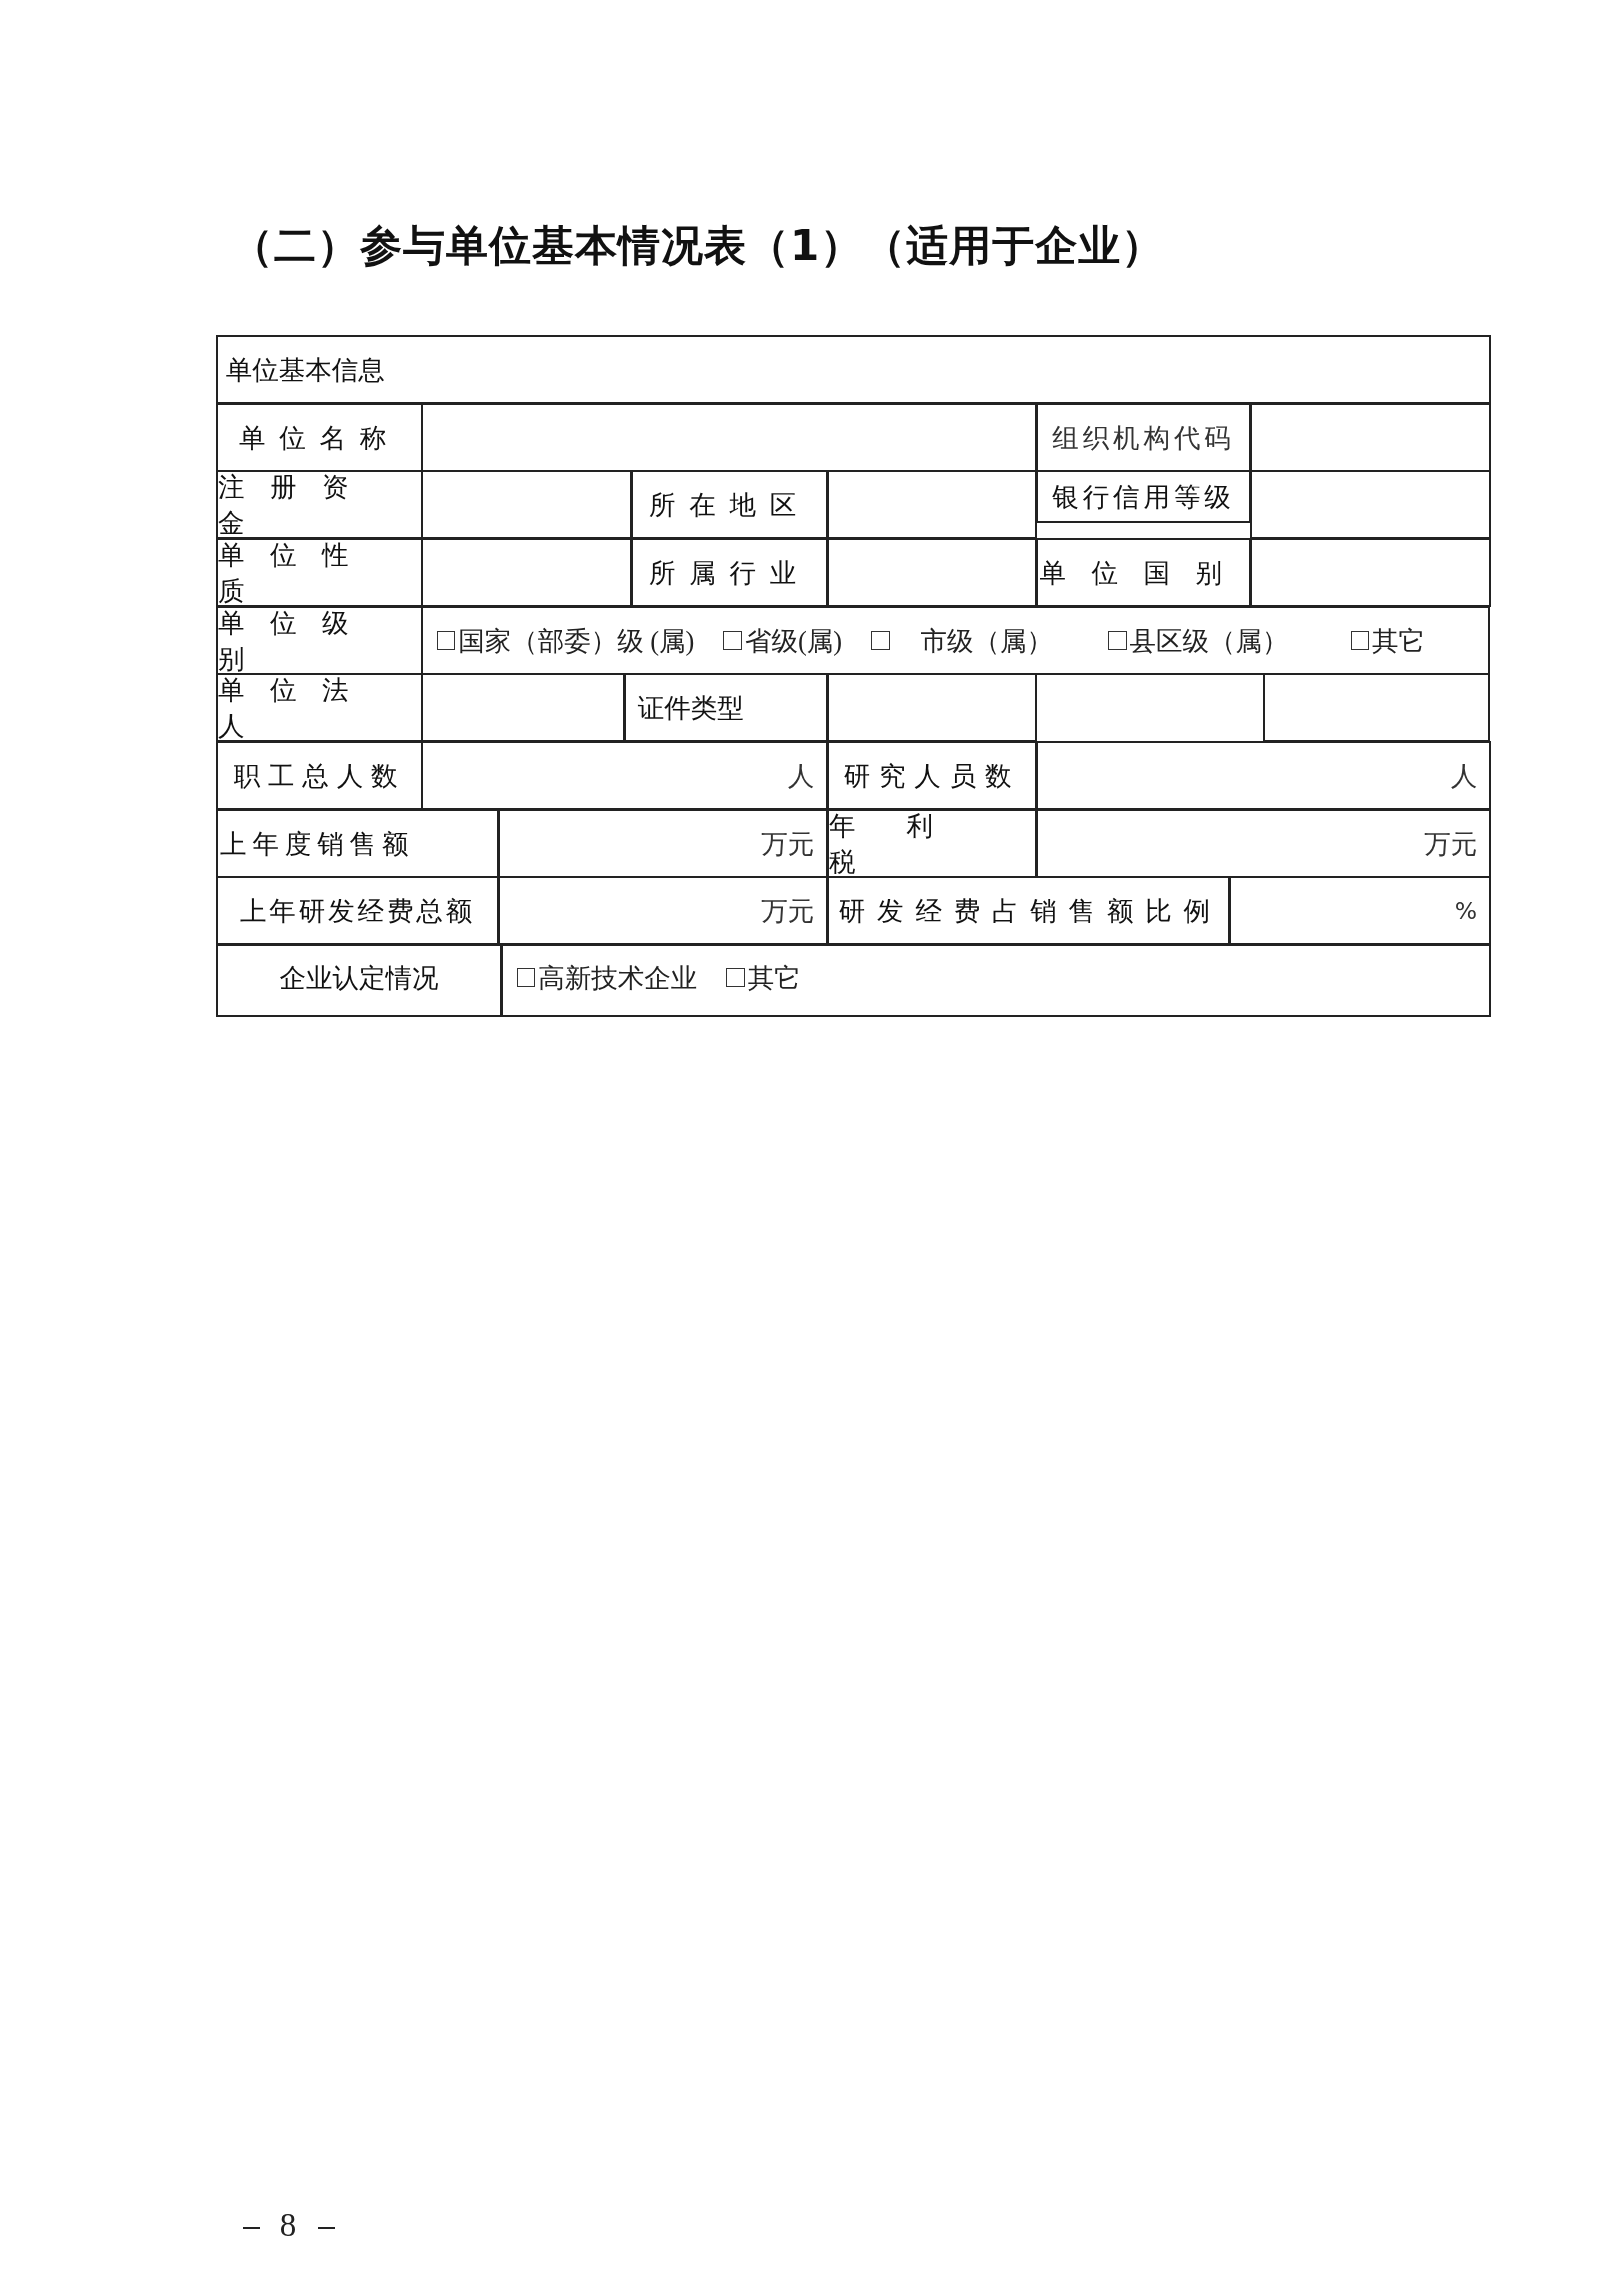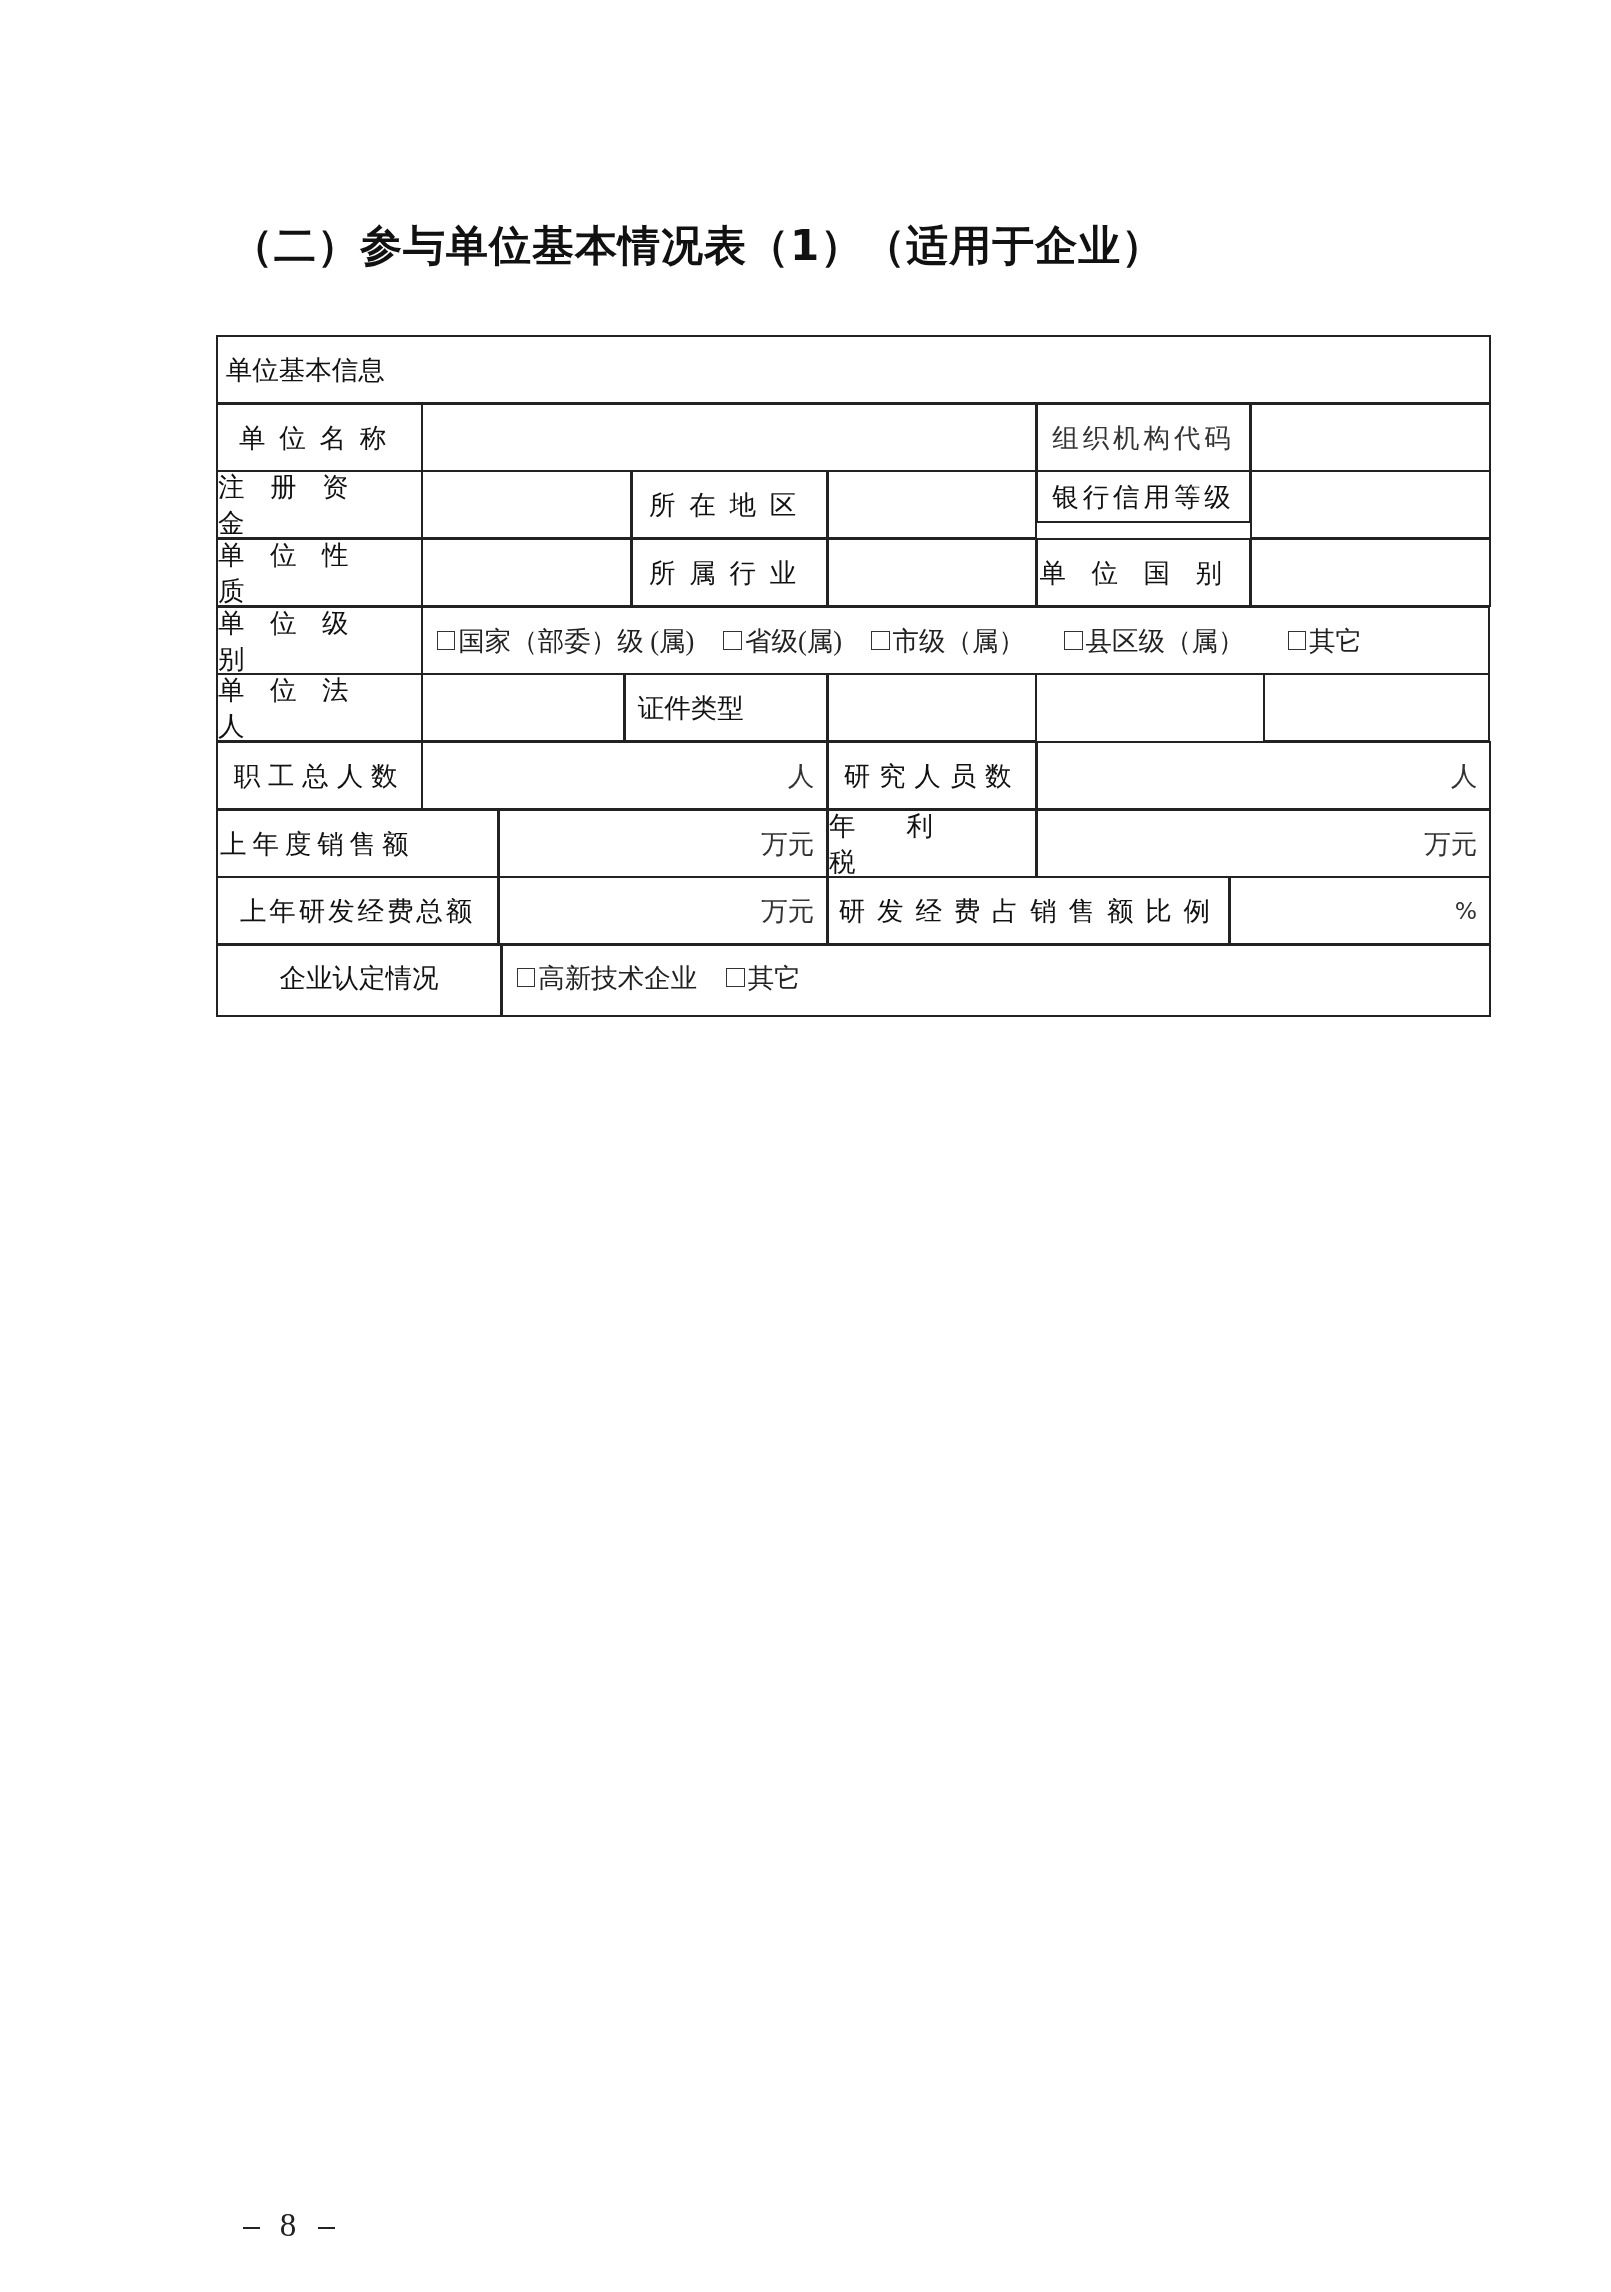--- a/index.html
+++ b/index.html
@@ -59,25 +59,25 @@
   <div class="cell lbl spread-wide" style="left:217px;top:607px;width:207px;height:69px;">单位级别</div>
   <div class="cell opts" style="left:422px;top:607px;width:1069px;height:69px;">
     <span class="opt">
         <span class="box"></span>
         <span>国家（部委）级 (属)</span>
       </span>
     <span class="opt">
         <span class="box"></span>
         <span>省级(属)</span>
       </span>
-    <span class="opt" style="margin-right:39px;">
+    <span class="opt" style="margin-right:55px;gap:28px;">
         <span class="box"></span>
         <span>市级（属）</span>
       </span>
-    <span class="opt" style="margin-right:43px;">
+    <span class="opt" style="margin-right:62px;">
         <span class="box"></span>
         <span>县区级（属）</span>
       </span>
     <span class="opt">
         <span class="box"></span>
         <span>其它</span>
       </span>
   </div>
 
   <div class="cell lbl spread-wide" style="left:217px;top:674px;width:207px;height:69px;">单位法人</div>

